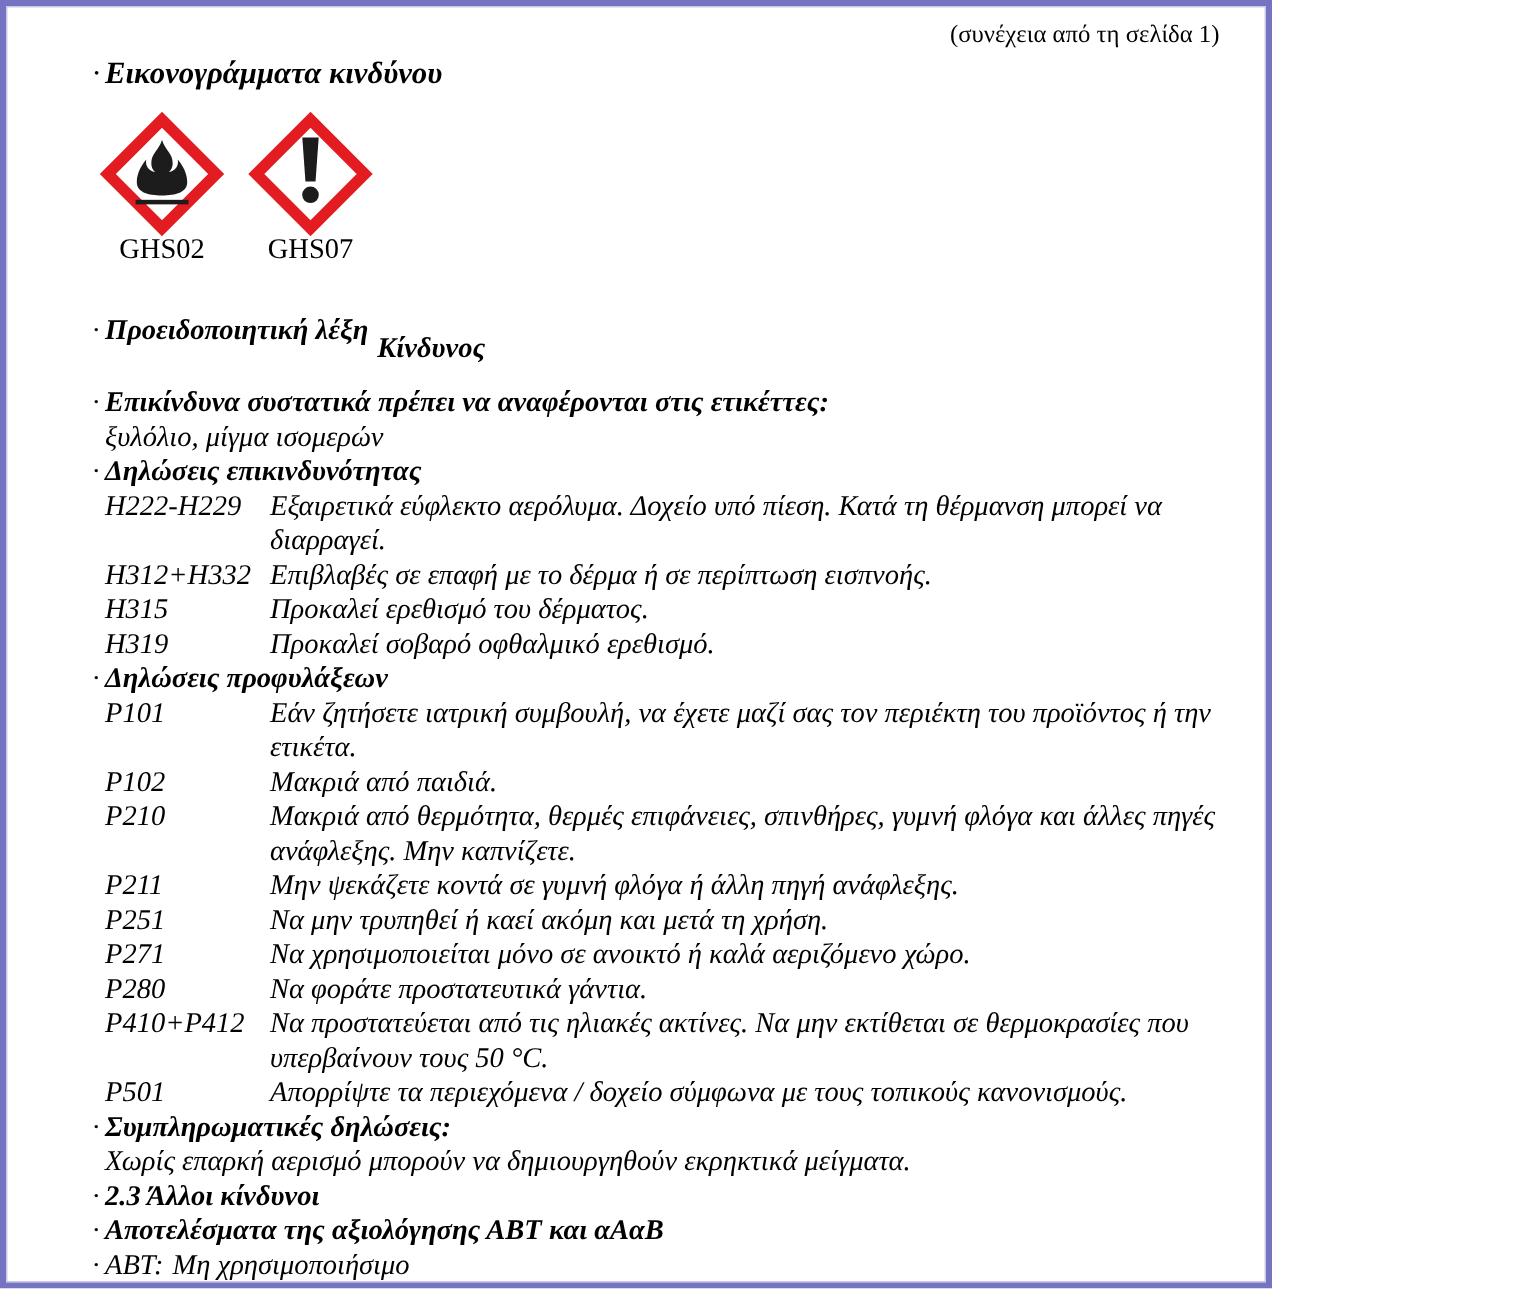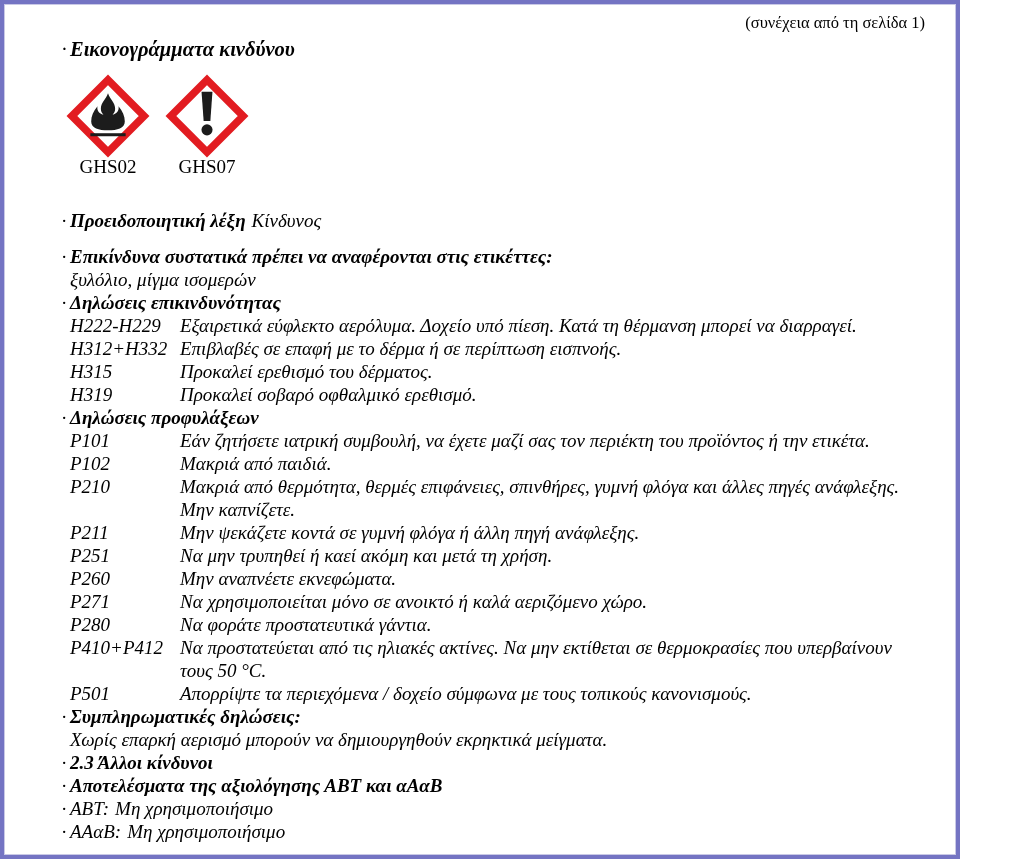--- a/index.html
+++ b/index.html
@@ -3,21 +3,21 @@
 <meta charset="utf-8">
 <style>
   * { margin: 0; padding: 0; box-sizing: border-box; }
   html, body { background: #fff; }
   body {
     width: 1016px; height: 859px;
     font-family: "Liberation Serif", "DejaVu Serif", serif;
     color: #000;
   }
   .page {
-    width: 960px; height: 859px;
+    width: 848px; height: 859px;
     background: #ffffff;
     border: 4px solid #7474c3;
     box-shadow: inset 0 0 0 1px #c9c9e6;
     padding: 8px 31px 8px 57px;
     overflow: hidden;
   }
   .cont-note {
     text-align: right;
     font-size: 16.5px;
     line-height: 22px;
@@ -28,21 +28,21 @@
   .hd { font-style: italic; font-weight: 700; }
   .h1 { font-size: 20.5px; }
   .bullet-line { display: flex; }
   .bullet {
     flex: 0 0 9px;
     font-style: normal;
     font-weight: 400;
   }
   .indent { padding-left: 9px; }
   .signal-line { margin-bottom: 13px; }
-  .val { font-weight: 400; margin-left: 6px; }
+  .val { font-weight: 700; margin-left: 6px; margin-top: 12px; }
   .lbl-bold { font-weight: 400; margin-right: 6px; }
 
   
   .picto-row {
     display: flex;
     gap: 15px;
     margin: 13px 0 0 5px;
   }
   .picto { width: 84px; text-align: center; }
   .picto svg { display: block; width: 84px; height: 84px; }
@@ -148,24 +148,20 @@
   </div>
   <div class="line it stmt">
     <span class="code">P211</span>
     <span class="desc">Μην ψεκάζετε κοντά σε γυμνή φλόγα ή άλλη πηγή ανάφλεξης.</span>
   </div>
   <div class="line it stmt">
     <span class="code">P251</span>
     <span class="desc">Να μην τρυπηθεί ή καεί ακόμη και μετά τη χρήση.</span>
   </div>
   <div class="line it stmt">
-    <span class="code">P260</span>
-    <span class="desc">Μην αναπνέετε εκνεφώματα.</span>
-  </div>
-  <div class="line it stmt">
     <span class="code">P271</span>
     <span class="desc">Να χρησιμοποιείται μόνο σε ανοικτό ή καλά αεριζόμενο χώρο.</span>
   </div>
   <div class="line it stmt">
     <span class="code">P280</span>
     <span class="desc">Να φοράτε προστατευτικά γάντια.</span>
   </div>
   <div class="line it stmt">
     <span class="code">P410+P412</span>
     <span class="desc">Να προστατεύεται από τις ηλιακές ακτίνες. Να μην εκτίθεται σε θερμοκρασίες που υπερβαίνουν τους 50 °C.</span>

